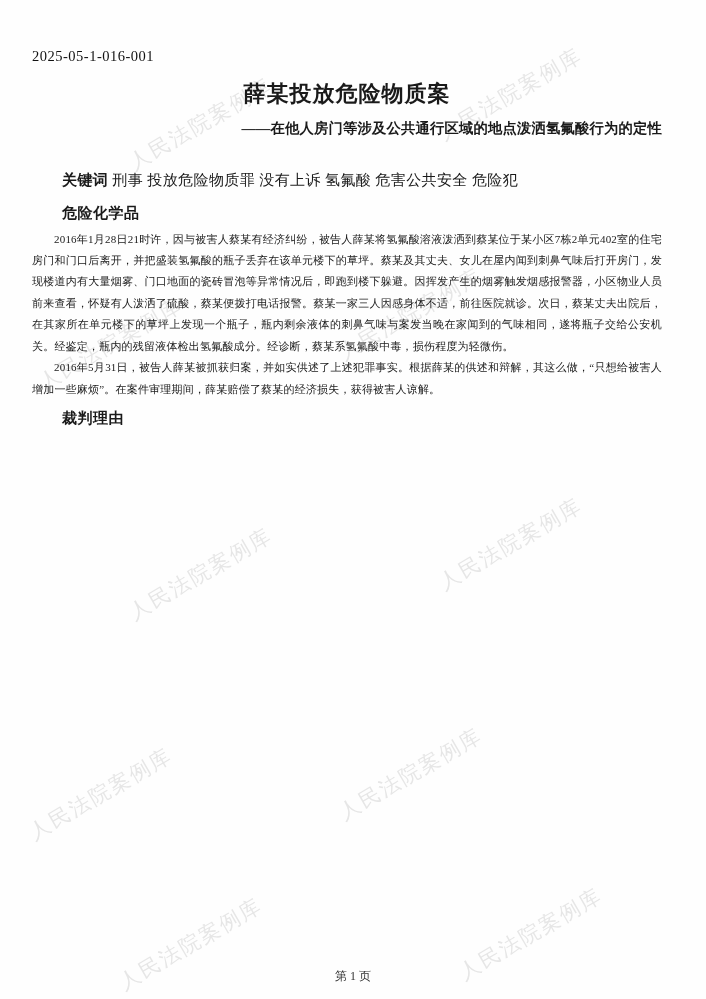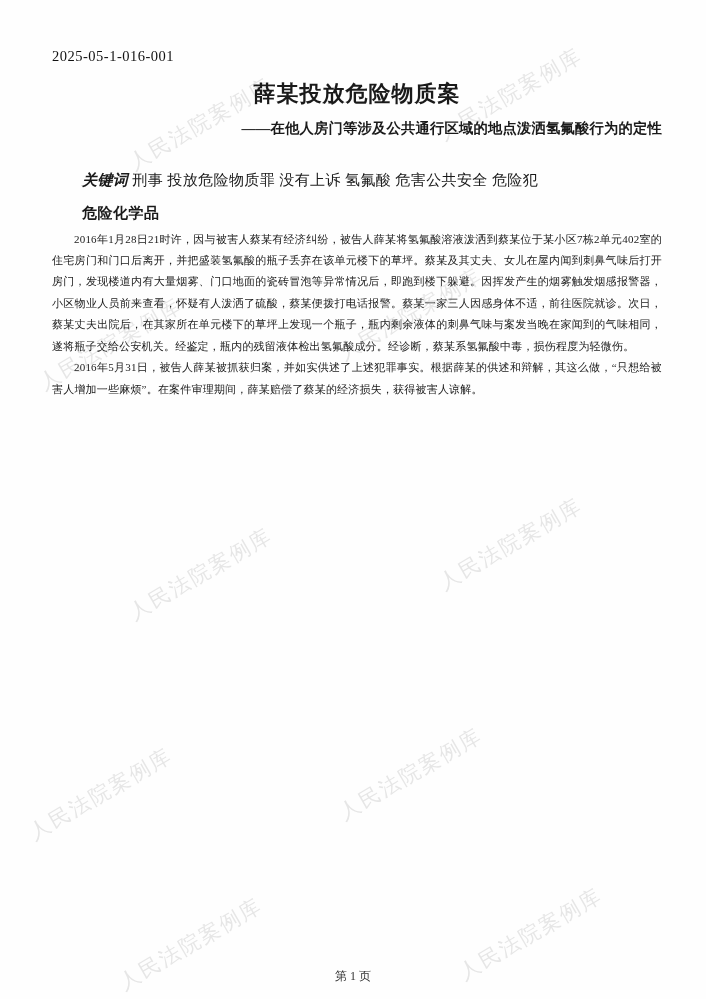--- a/index.html
+++ b/index.html
@@ -14,21 +14,21 @@
   .page {
     position: relative;
     width: 706px;
     height: 999px;
     background: #fefefe;
     overflow: hidden;
   }
   .content {
     position: relative;
     z-index: 2;
-    padding: 48px 44px 0 52px;
+    padding: 48px 44px 0 32px;
   }
   .doc-id {
     font-size: 14.5px;
     letter-spacing: 0.5px;
     color: #111;
     font-family: "Liberation Serif", serif;
     margin-bottom: 14px;
   }
   .doc-title {
     text-align: center;
@@ -46,21 +46,20 @@
   }
   .kw-line {
     font-size: 15px;
     line-height: 1.95;
     text-indent: 2em;
     margin: 0;
     letter-spacing: 0.4px;
   }
   .kw-label {
     font-weight: bold;
-    font-style: italic;
   }
   .section-head {
     font-size: 15px;
     font-weight: bold;
     text-indent: 2em;
     margin: 4px 0 0 0;
     line-height: 1.95;
     letter-spacing: 0.5px;
   }
   p.body-text {
@@ -128,18 +127,19 @@
     <p class="kw-line">
       <span class="kw-label">关键词</span>
       <span>刑事  投放危险物质罪  没有上诉  氢氟酸  危害公共安全  危险犯</span>
     </p>
 
     <div class="section-head">危险化学品</div>
 
     <p class="body-text">2016年1月28日21时许，因与被害人蔡某有经济纠纷，被告人薛某将氢氟酸溶液泼洒到蔡某位于某小区7栋2单元402室的住宅房门和门口后离开，并把盛装氢氟酸的瓶子丢弃在该单元楼下的草坪。蔡某及其丈夫、女儿在屋内闻到刺鼻气味后打开房门，发现楼道内有大量烟雾、门口地面的瓷砖冒泡等异常情况后，即跑到楼下躲避。因挥发产生的烟雾触发烟感报警器，小区物业人员前来查看，怀疑有人泼洒了硫酸，蔡某便拨打电话报警。蔡某一家三人因感身体不适，前往医院就诊。次日，蔡某丈夫出院后，在其家所在单元楼下的草坪上发现一个瓶子，瓶内剩余液体的刺鼻气味与案发当晚在家闻到的气味相同，遂将瓶子交给公安机关。经鉴定，瓶内的残留液体检出氢氟酸成分。经诊断，蔡某系氢氟酸中毒，损伤程度为轻微伤。</p>
     <p class="body-text">2016年5月31日，被告人薛某被抓获归案，并如实供述了上述犯罪事实。根据薛某的供述和辩解，其这么做，“只想给被害人增加一些麻烦”。在案件审理期间，薛某赔偿了蔡某的经济损失，获得被害人谅解。</p>
 
+    <div class="section-head">裁判理由</div>
 
   </div>
 
   <div class="footer">第 1 页</div>
 
 </div>
 
 </body></html>

